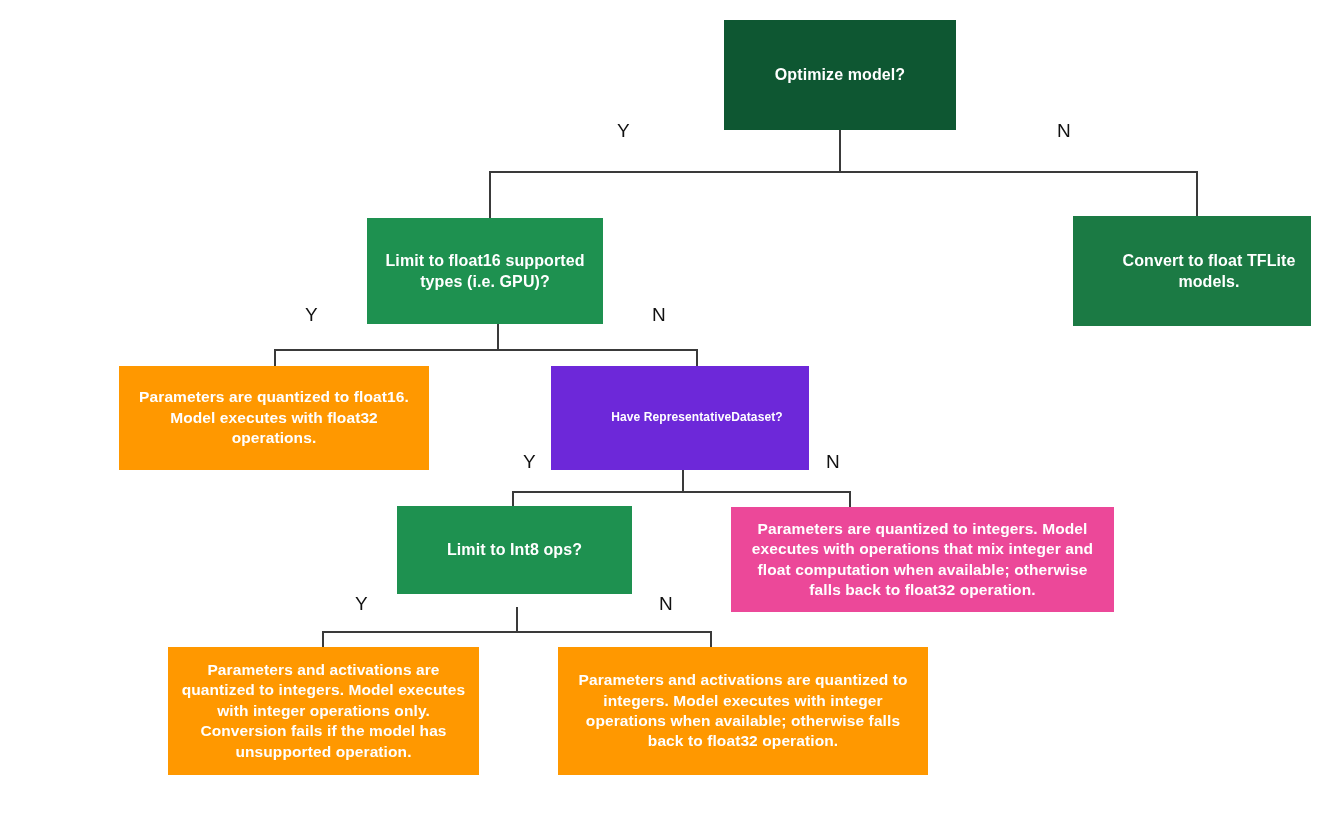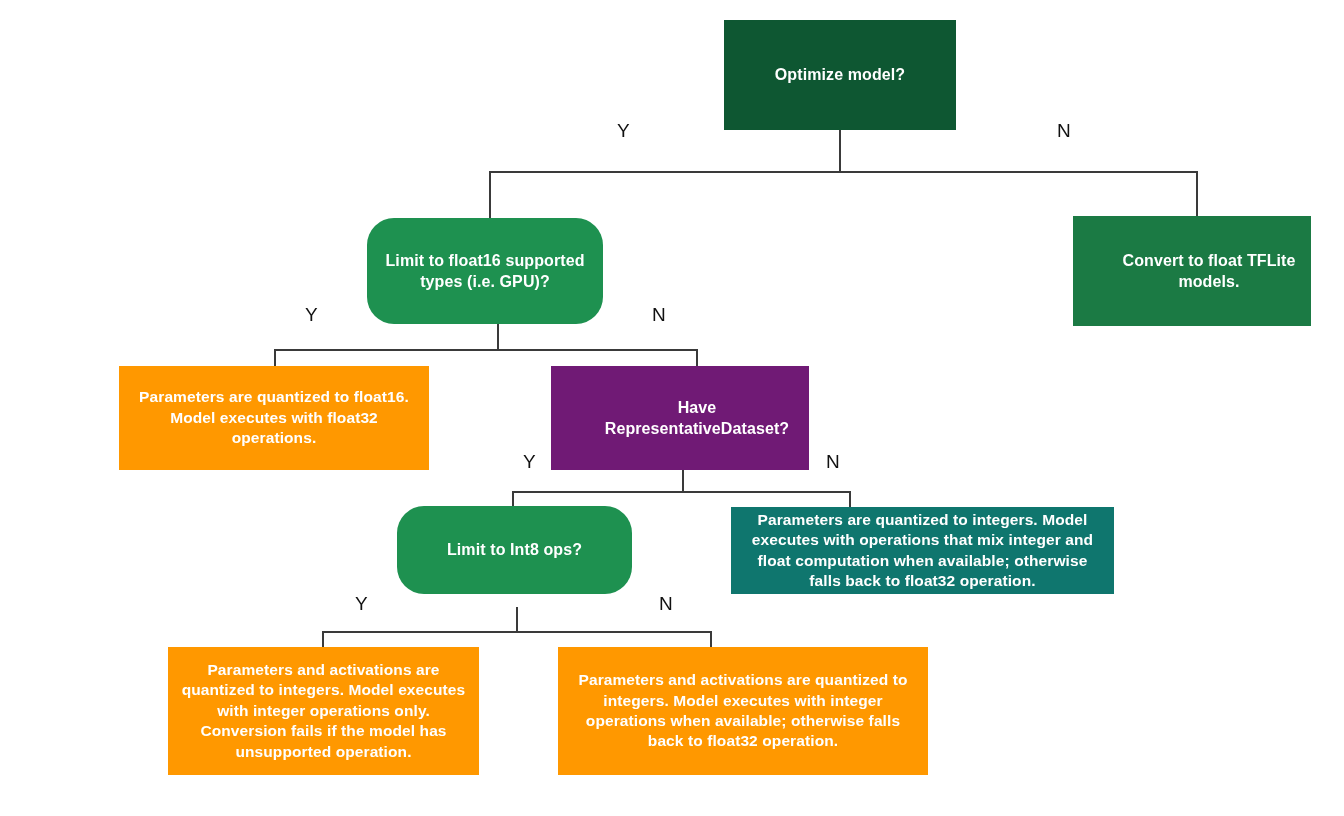--- a/index.html
+++ b/index.html
@@ -28,21 +28,21 @@
     font-weight: bold;
     line-height: 1.32;
     padding: 6px 10px;
     letter-spacing: 0.1px;
   }
   .node .txt {
     display: block;
     width: 100%;
   }
   .decision-dark   { background: #0E5732; }
-  .decision-mid    { background: #1E9150; border-radius: 27px; }
+  .decision-mid    { background: #1E9150; }
   .decision-green2 { background: #1B7A44; padding-left: 44px; }
   .terminal        { background: #FF9800; }
 
   .edge {
     position: absolute;
     background: #3a3a3a;
   }
   .edge-v { width: 2px; }
   .edge-h { height: 2px; }
 
@@ -88,37 +88,37 @@
   <div class="edge edge-v" style="left: 274px; top: 349px; width: 2px; height: 18px; background: rgb(58, 58, 58);"></div>
   <div class="edge edge-v" style="left: 696px; top: 349px; width: 2px; height: 17px; background: rgb(58, 58, 58);"></div>
 
   <div class="branch-label" style="left: 305px; top: 305px; color: rgb(17, 17, 17);">Y</div>
   <div class="branch-label" style="left: 652px; top: 305px; color: rgb(17, 17, 17);">N</div>
 
   <div class="node terminal" style="left: 119px; top: 366px; width: 310px; height: 104px; font-size: 15.5px; background: rgb(255, 152, 0);">
     <span class="txt">Parameters are quantized to float16. Model executes with float32 operations.</span>
   </div>
 
-  <div class="node decision-green2" style="left: 551px; top: 366px; width: 258px; height: 104px; font-size: 16px; background: #701a75;">
+  <div class="node decision-green2" style="left: 551px; top: 366px; width: 258px; height: 104px; font-size: 12px; background: #6d28d9;">
     <span class="txt">Have RepresentativeDataset?</span>
   </div>
 
   <div class="edge edge-v" style="left: 682px; top: 470px; width: 2px; height: 22px; background: rgb(58, 58, 58);"></div>
   <div class="edge edge-h" style="left: 512px; top: 491px; width: 339px; height: 2px; background: rgb(58, 58, 58);"></div>
   <div class="edge edge-v" style="left: 512px; top: 491px; width: 2px; height: 15px; background: rgb(58, 58, 58);"></div>
   <div class="edge edge-v" style="left: 849px; top: 491px; width: 2px; height: 16px; background: rgb(58, 58, 58);"></div>
 
   <div class="branch-label" style="left: 523px; top: 452px; color: rgb(17, 17, 17);">Y</div>
   <div class="branch-label" style="left: 826px; top: 452px; color: rgb(17, 17, 17);">N</div>
 
   <div class="node decision-mid" style="left: 397px; top: 506px; width: 235px; height: 88px; font-size: 16px; background: rgb(30, 145, 80);">
     <span class="txt">Limit to Int8 ops?</span>
   </div>
 
-  <div class="node terminal" style="left: 731px; top: 507px; width: 383px; height: 87px; font-size: 15.5px; background: #0f766e;">
+  <div class="node terminal" style="left: 731px; top: 507px; width: 383px; height: 105px; font-size: 15.5px; background: #ec4899;">
     <span class="txt">Parameters are quantized to integers. Model executes with operations that mix integer and float computation when available; otherwise falls back to float32 operation.</span>
   </div>
 
   <div class="edge edge-v" style="left: 516px; top: 607px; width: 2px; height: 25px; background: rgb(58, 58, 58);"></div>
   <div class="edge edge-h" style="left: 322px; top: 631px; width: 390px; height: 2px; background: rgb(58, 58, 58);"></div>
   <div class="edge edge-v" style="left: 322px; top: 631px; width: 2px; height: 16px; background: rgb(58, 58, 58);"></div>
   <div class="edge edge-v" style="left: 710px; top: 631px; width: 2px; height: 16px; background: rgb(58, 58, 58);"></div>
 
   <div class="branch-label" style="left: 355px; top: 594px; color: rgb(17, 17, 17);">Y</div>
   <div class="branch-label" style="left: 659px; top: 594px; color: rgb(17, 17, 17);">N</div>

